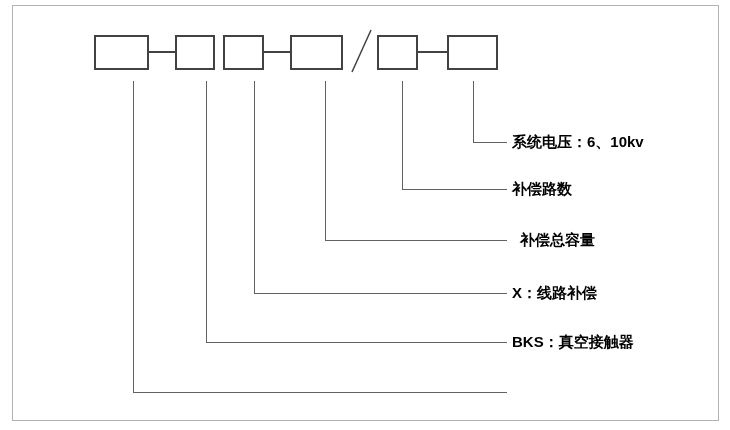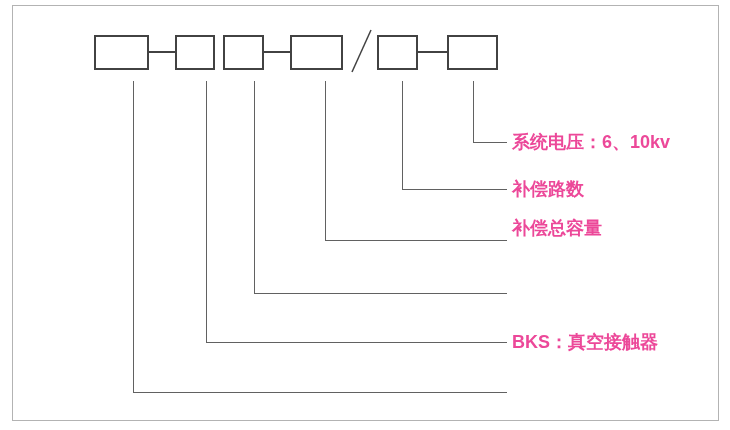--- a/index.html
+++ b/index.html
@@ -46,22 +46,22 @@
   .hline {
     position: absolute;
     height: 1px;
     background: #616161;
   }
   .label-row {
     position: absolute;
     left: 512px;
     height: 20px;
     line-height: 20px;
-    font-size: 18px;
-    color: #ec4899;
+    font-size: 15px;
+    color: #000000;
     white-space: nowrap;
   }
   .lead-bold { font-weight: bold; }
   .lead-normal { font-weight: bold; }
   .slash-svg {
     position: absolute;
     left: 0;
     top: 0;
     width: 730px;
     height: 430px;
@@ -101,19 +101,20 @@
   <div class="hline" style="top:189px; left:402px; width:105px;"></div>
   <div class="hline" style="top:240px; left:325px; width:182px;"></div>
   <div class="hline" style="top:293px; left:254px; width:253px;"></div>
   <div class="hline" style="top:342px; left:206px; width:301px;"></div>
   <div class="hline" style="top:392px; left:133px; width:374px;"></div>
 
   <div class="label-row" style="top:132px;"><span class="lead-bold">系统电压：6、10kv</span><span class="lead-normal"></span></div>
 
   <div class="label-row" style="top:179px;"><span class="lead-bold"></span><span class="lead-normal">补偿路数</span></div>
 
-  <div class="label-row" style="top:218px;"><span class="lead-bold"></span><span class="lead-normal">补偿总容量</span></div>
+  <div class="label-row" style="top:230px;margin-left:8px;"><span class="lead-bold"></span><span class="lead-normal">补偿总容量</span></div>
 
+  <div class="label-row" style="top:283px;"><span class="lead-bold">X：</span><span class="lead-normal">线路补偿</span></div>
 
   <div class="label-row" style="top:332px;"><span class="lead-bold">BKS：</span><span class="lead-normal">真空接触器</span></div>
 
 
 </div>
 
 </body></html>

